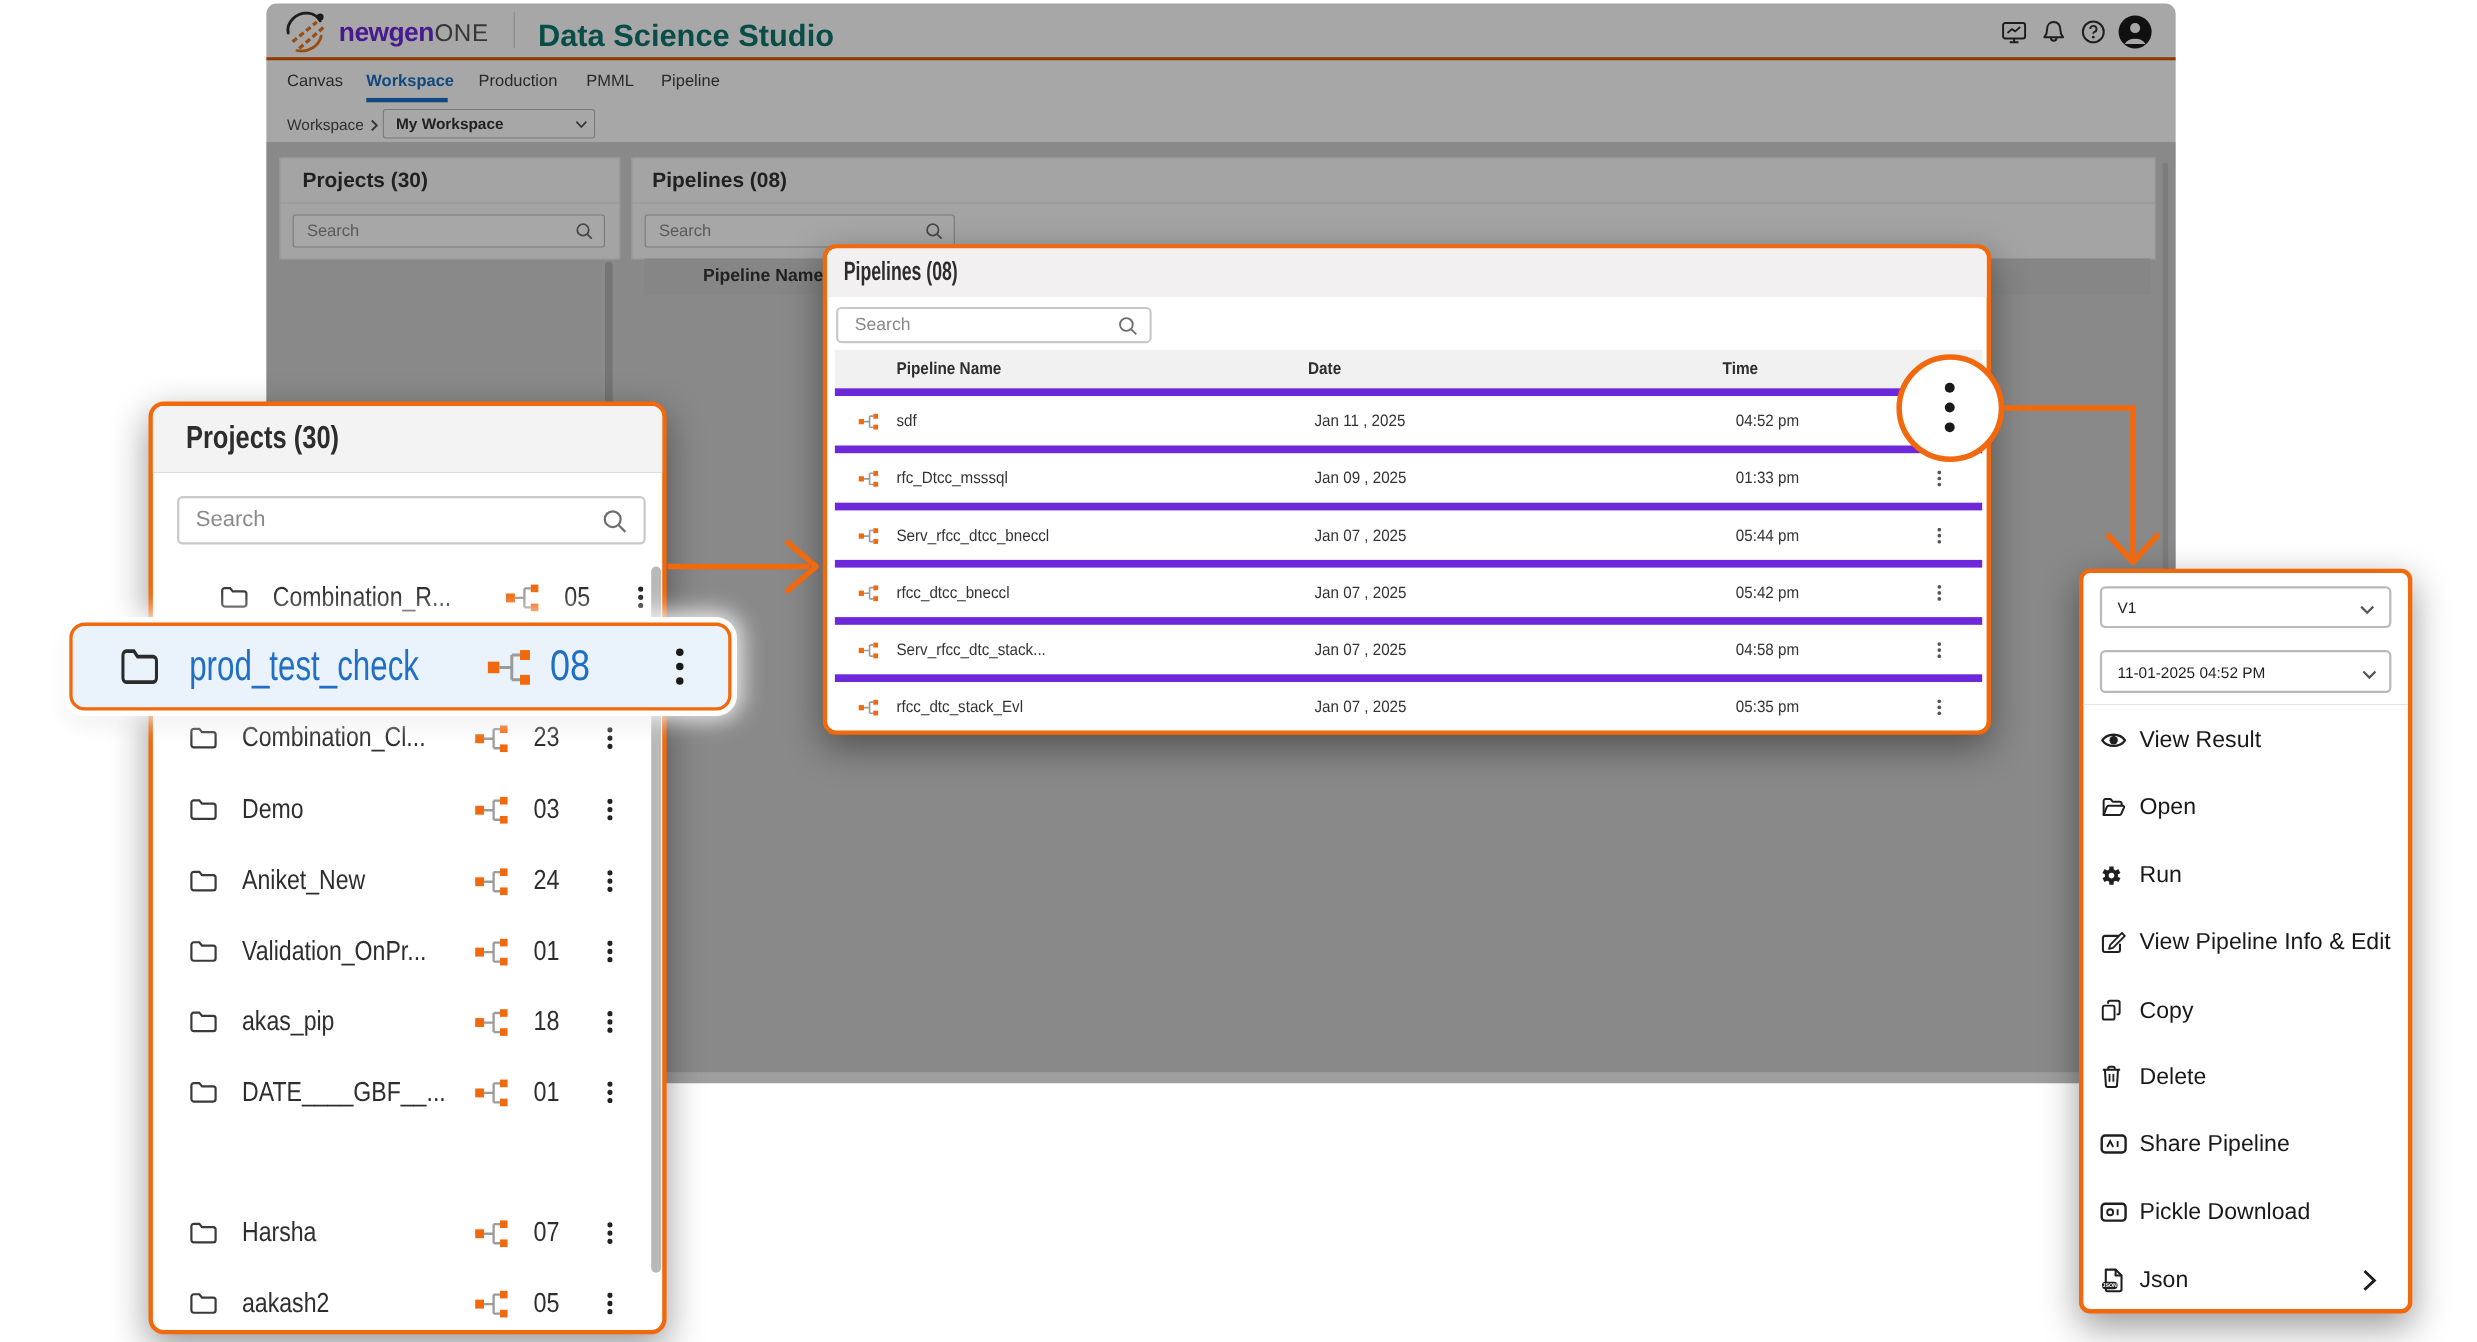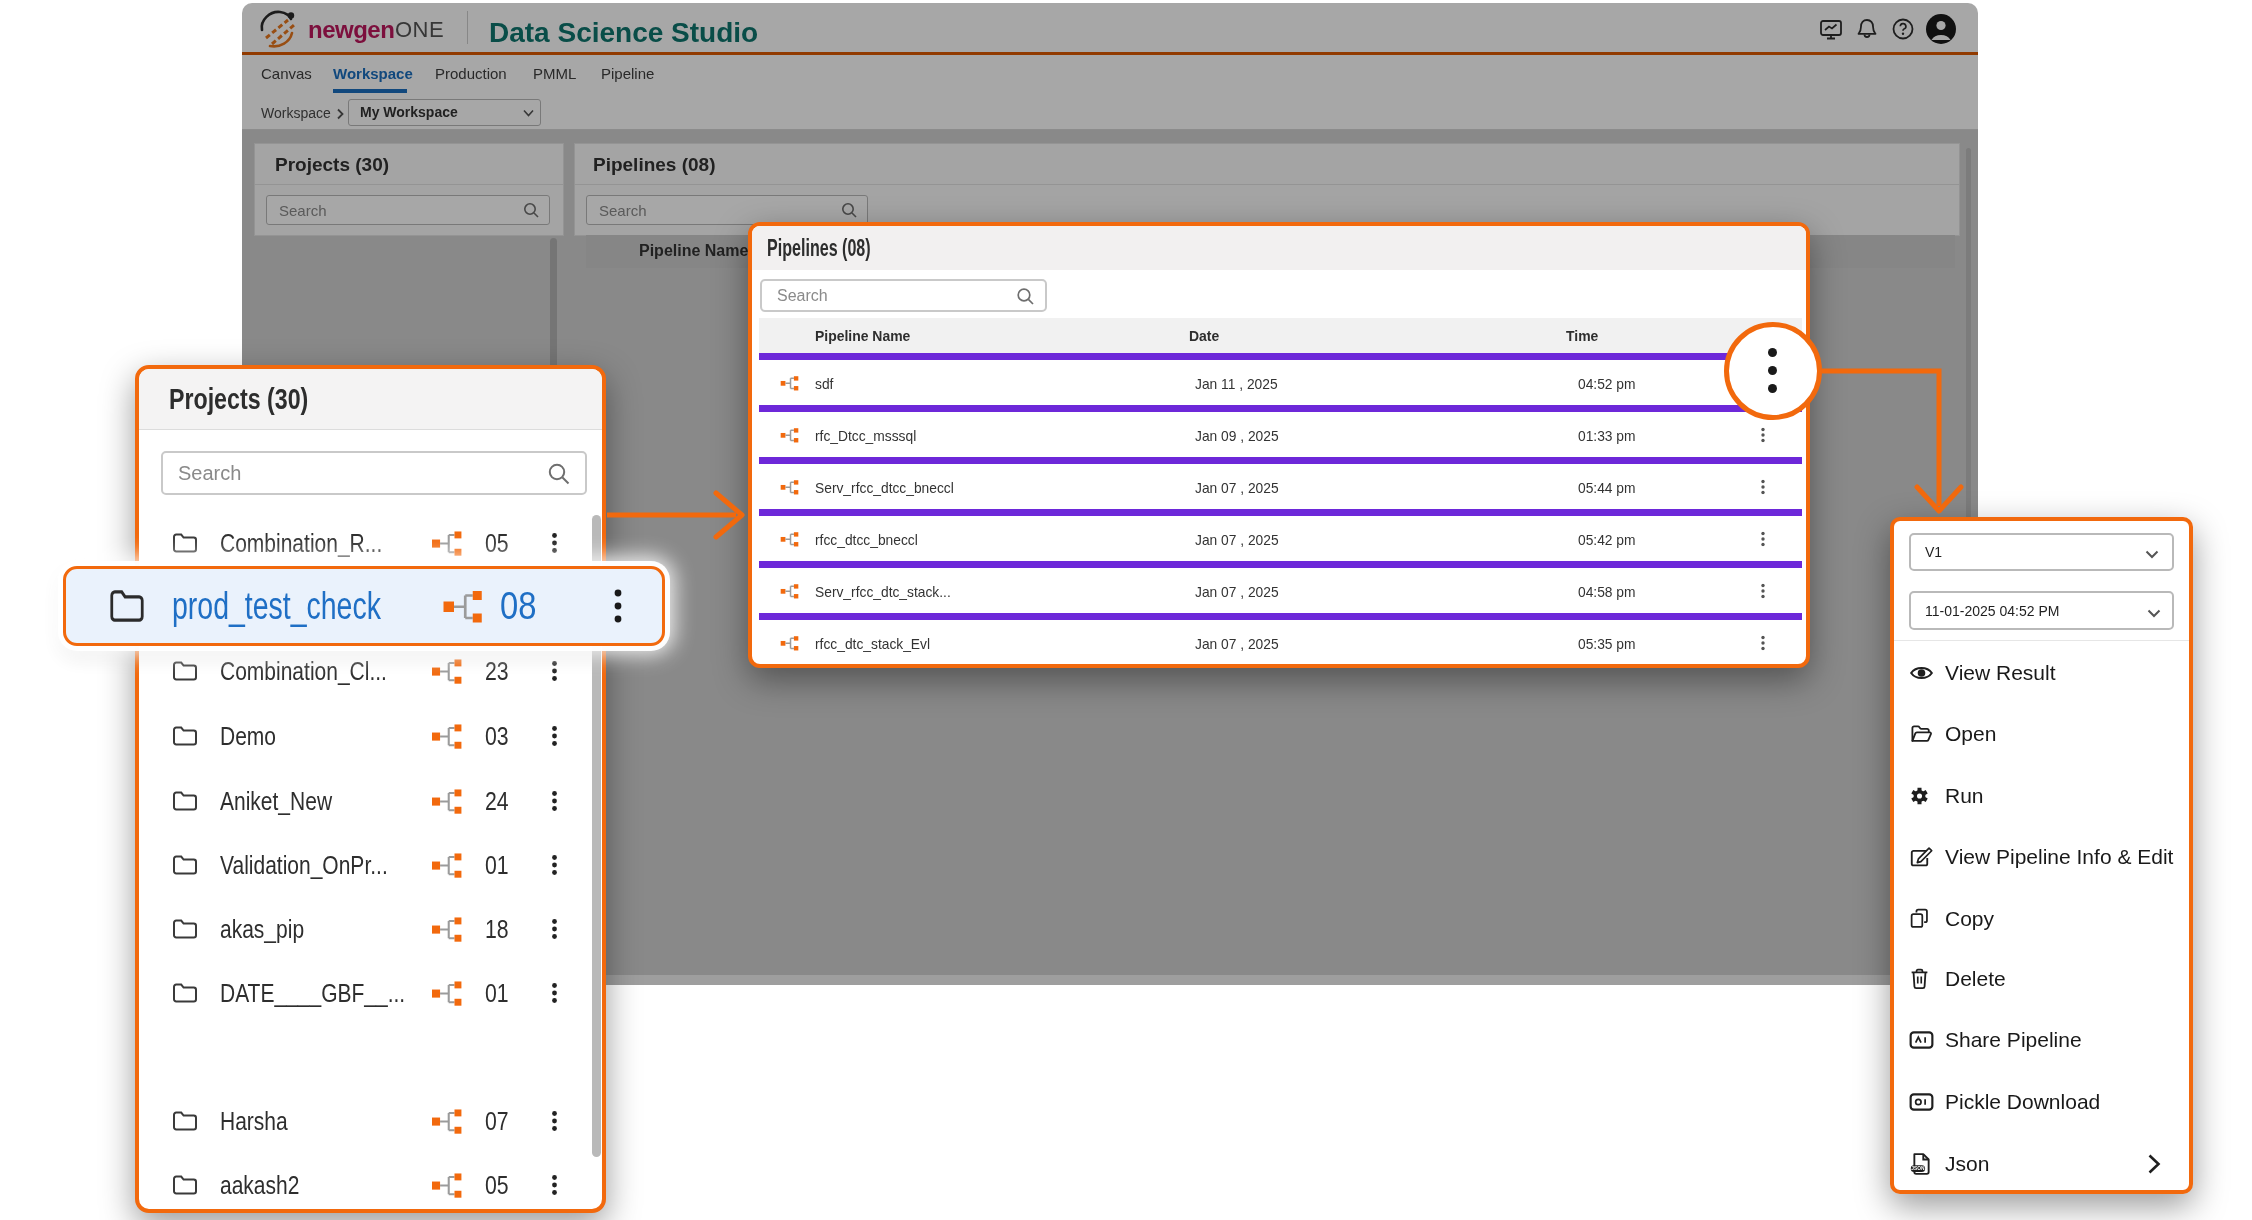--- a/index.html
+++ b/index.html
@@ -85,21 +85,21 @@
   <div id="app">
     <div class="hdr">
 
       <svg style="position:absolute;left:16px;top:5px;" width="42" height="40" viewBox="0 0 42 40">
         <path d="M4,22 C2,12 12,3 22,4 C28,4.6 32,8 33,11" stroke="#2b2b2b" stroke-width="2.6" fill="none" stroke-linecap="round"></path>
         <circle cx="33" cy="7.5" r="3.2" fill="#2b2b2b"></circle>
         <path d="M8,30 L30,12" stroke="#E8781E" stroke-width="3" fill="none" stroke-dasharray="5,3"></path>
         <path d="M14,36 L36,17" stroke="#E8781E" stroke-width="3" fill="none" stroke-dasharray="5,3"></path>
         <path d="M12,38 C22,40 32,34 34,25" stroke="#E8781E" stroke-width="2.6" fill="none" stroke-linecap="round"></path>
       </svg>
-      <span style="position:absolute;left:66px;top:13px;font-size:24px;font-weight:bold;color:#be185d;letter-spacing:-0.5px;">newgen</span>
+      <span style="position:absolute;left:66px;top:13px;font-size:24px;font-weight:bold;color:#6d28d9;letter-spacing:-0.5px;">newgen</span>
       <span style="position:absolute;left:153px;top:14px;font-size:22px;color:#555;letter-spacing:0.5px;">ONE</span>
       <div style="position:absolute;left:225px;top:8px;width:1px;height:33px;background:#cfcfcf;"></div>
       <span style="position:absolute;left:247px;top:14px;font-size:28px;font-weight:bold;color:#0f766e;">Data Science Studio</span>
 
       <svg style="position:absolute;left:1577px;top:14px;" width="24" height="24" viewBox="0 0 24 24">
         <rect x="2" y="4" width="20" height="14" rx="2" stroke="#2f2f2f" stroke-width="1.8" fill="none"></rect>
         <path d="M6,13 L10,9.5 L13,11.5 L17.5,7.5" stroke="#2f2f2f" stroke-width="1.7" fill="none"></path>
         <path d="M12,18 V21 M8,21.5 H16" stroke="#2f2f2f" stroke-width="1.8" fill="none"></path>
       </svg>
       <svg style="position:absolute;left:1613px;top:14px;" width="24" height="24" viewBox="0 0 24 24">
@@ -189,21 +189,21 @@
     <div class="band">
         <span>Projects (30)</span>
       </div>
     <div class="searchbox" style="left:22px; top:82px; width:426px; height:44px;">
       <span class="ph" style="font-size:20px;">Search</span>
       <svg style="position:absolute;right:14px;top:9px;" width="24" height="24" viewBox="0 0 24 24">
           <circle cx="10" cy="10" r="7.2" stroke="#6e6e6e" stroke-width="2" fill="none"></circle>
           <path d="M15.5,15.5 L21.5,21.5" stroke="#6e6e6e" stroke-width="2"></path>
         </svg>
     </div>
-    <div class="prow" style="top:142px;">
+    <div class="prow" style="top:142px;margin-left:28px;">
         <svg class="fold" width="26" height="22" viewBox="0 0 26 22">
           <path d="M2,4.8 a2.2,2.2 0 0 1 2.2,-2.2 h5 l2.4,3 h10.2 a2.2,2.2 0 0 1 2.2,2.2 v9.4 a2.2,2.2 0 0 1 -2.2,2.2 H4.2 A2.2,2.2 0 0 1 2,17.2 z" stroke="#3a3a3a" stroke-width="2" fill="none"></path>
         </svg>
         <span class="nm">Combination_R...</span>
         <svg class="pipe" width="40" height="30" viewBox="0 0 28 26">
           <rect x="1" y="10" width="7" height="7" fill="#F2690D"></rect>
           <path d="M8,13.5 h7.5 M15.5,6 v15 M15.5,6 h5 M15.5,21 h5" stroke="#9b9b9b" stroke-width="1.8" fill="none"></path>
           <rect x="20.5" y="3" width="6" height="6" fill="#F2690D"></rect>
           <rect x="20.5" y="18" width="6" height="6" fill="#F2690D"></rect>
         </svg>

